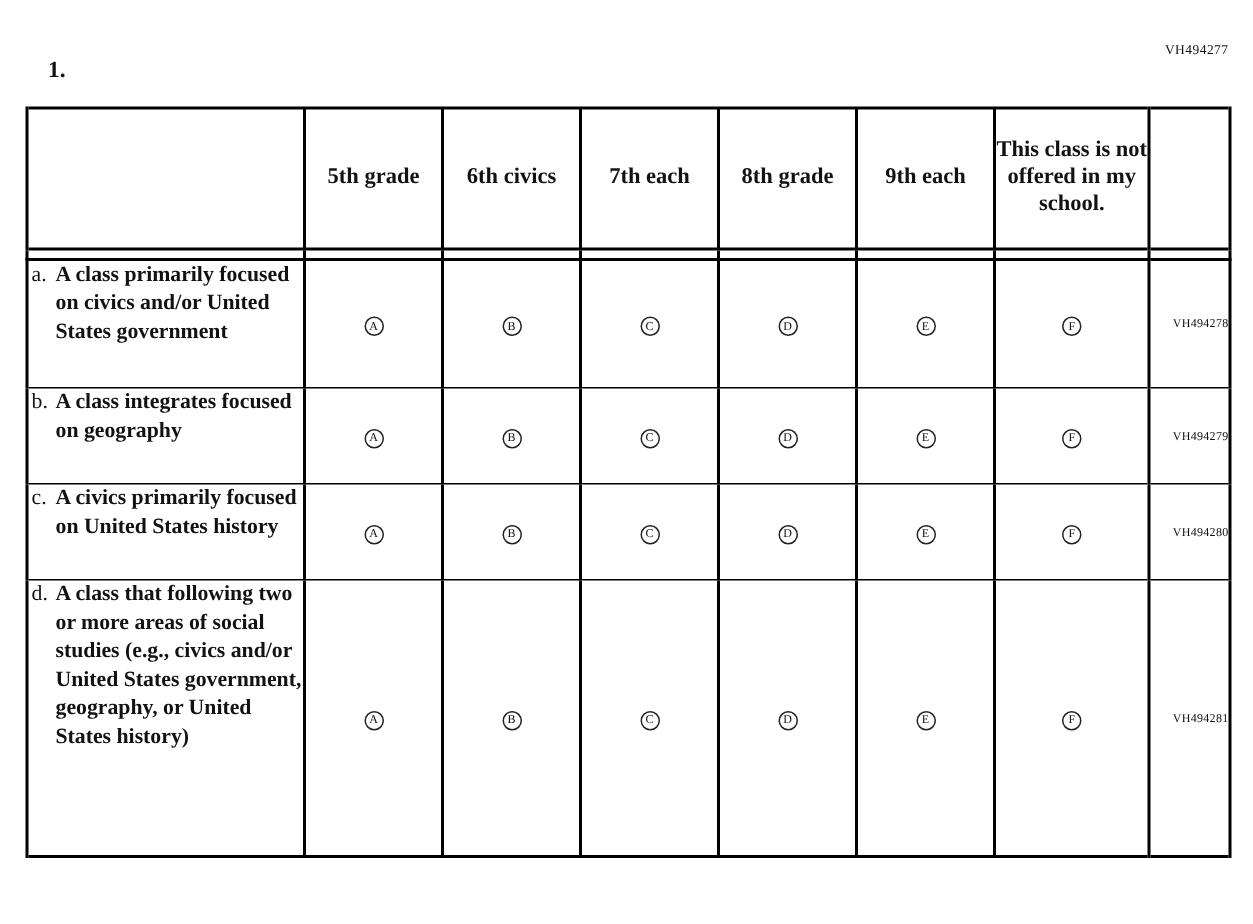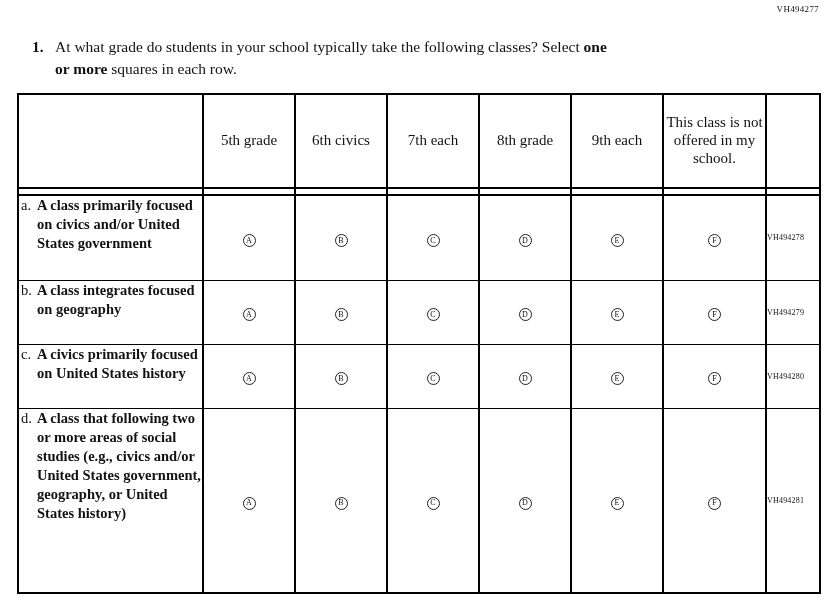--- a/index.html
+++ b/index.html
@@ -8,21 +8,21 @@
     width: 835px;
     height: 616px;
     background: #ffffff;
     color: #121212;
     font-family: "Liberation Serif", "DejaVu Serif", serif;
   }
   .page { position: relative; width: 835px; height: 616px; overflow: hidden; }
 
   .corner-code {
     position: absolute;
-    top: 4px;
+    top: 28px;
     right: 16px;
     font-size: 9px;
     letter-spacing: 0.3px;
   }
 
   .question {
     display: flex;
     margin: 36px 0 0 32px;
     font-size: 15.5px;
     line-height: 1.42;
@@ -40,21 +40,21 @@
   }
   table.grid th, table.grid td {
     border: 1px solid #000;
     border-left-width: 2px;
     border-right-width: 2px;
     padding: 0;
   }
   thead tr { height: 94px; }
   thead th {
     font-size: 15px;
-    font-weight: normal;
+    font-weight: bold;
     text-align: center;
     vertical-align: middle;
     line-height: 1.18;
     padding: 4px 3px;
     border-bottom-width: 2px;
   }
   tr.spacer { height: 7px; }
   tr.spacer td { border-top-width: 2px; border-bottom-width: 2px; }
 
   .row-a { height: 85px; }
@@ -80,37 +80,36 @@
     width: 13px;
     height: 13px;
     border: 1px solid #222;
     border-radius: 50%;
     font-size: 8px;
     line-height: 1;
     font-family: "Liberation Serif", serif;
   }
 
   td.code-cell {
-    text-align: left;
+    text-align: right;
     vertical-align: middle;
     font-size: 8px;
     letter-spacing: 0.2px;
     padding: 0 1px;
   }
 </style>
 </head>
 <body>
 
 <div class="page">
 
   <div class="corner-code">VH494277</div>
 
   <div class="question">
     <span class="qnum">1.</span>
-    <div class="qtext"><span>At what grade do students in your school typically take the following classes? Select </span><b>one</b><br><b>or more</b><span> squares in each row.</span></div>
   </div>
 
   <table class="grid">
     <colgroup>
       <col style="width:185px">
       <col style="width:92px">
         <col style="width:92px">
         <col style="width:92px">
         <col style="width:92px">
         <col style="width:92px">

